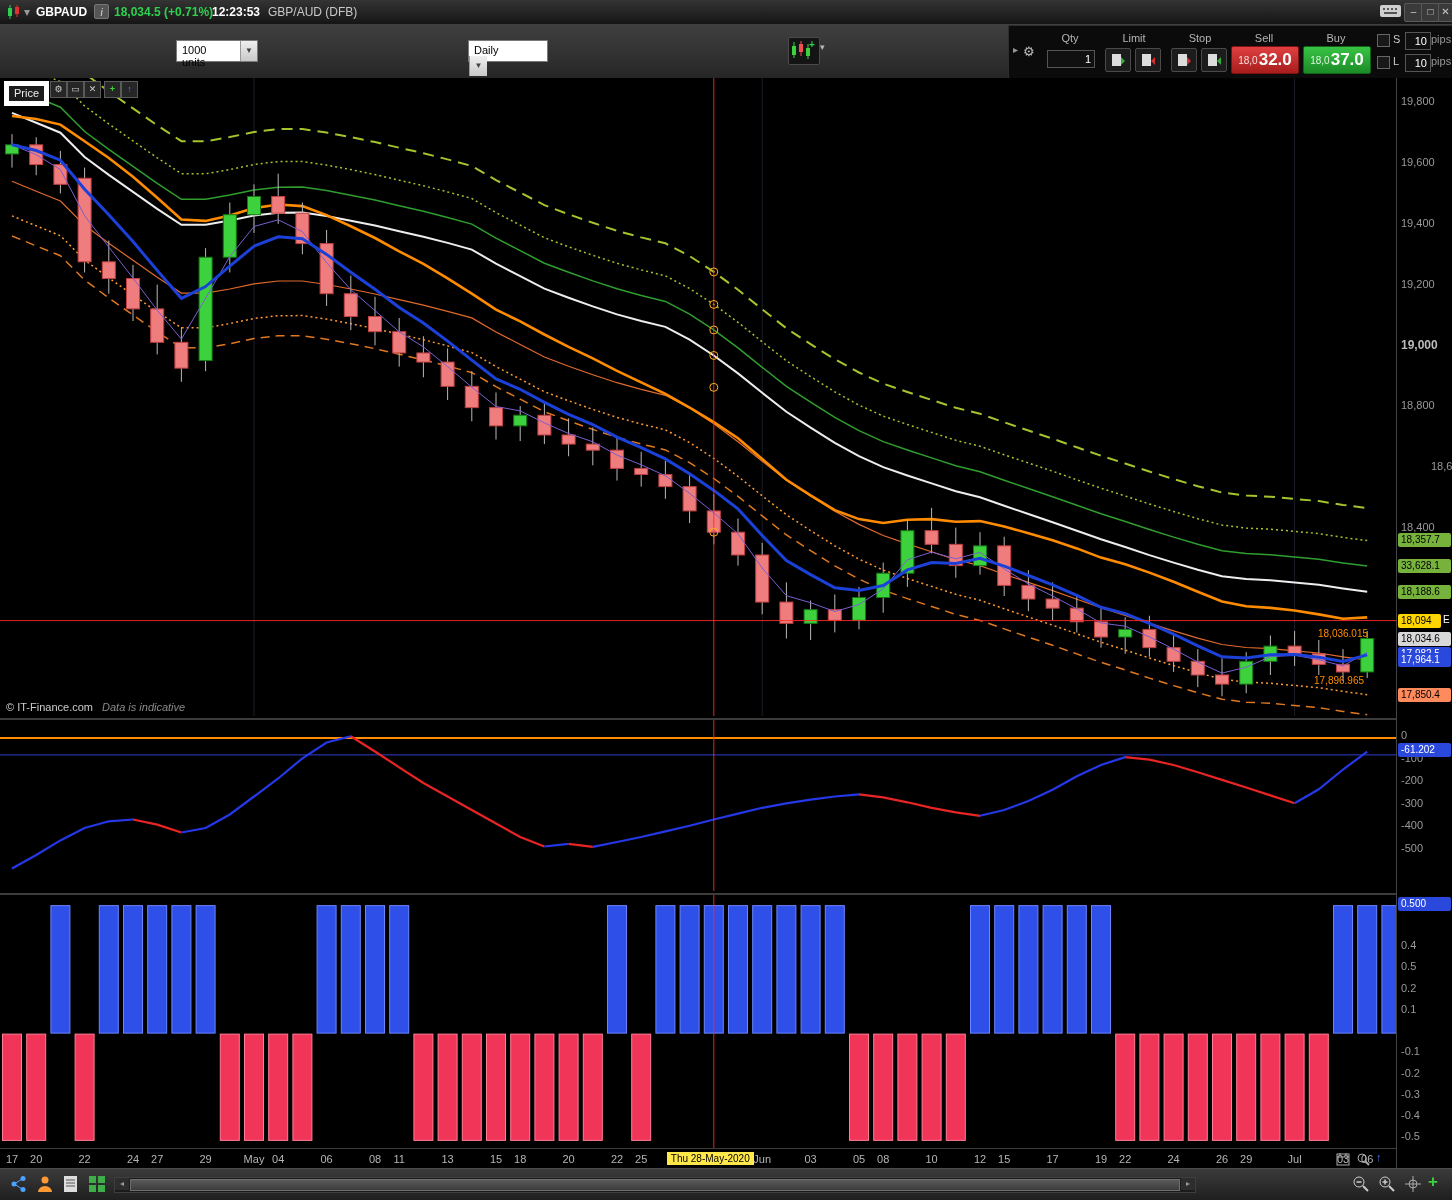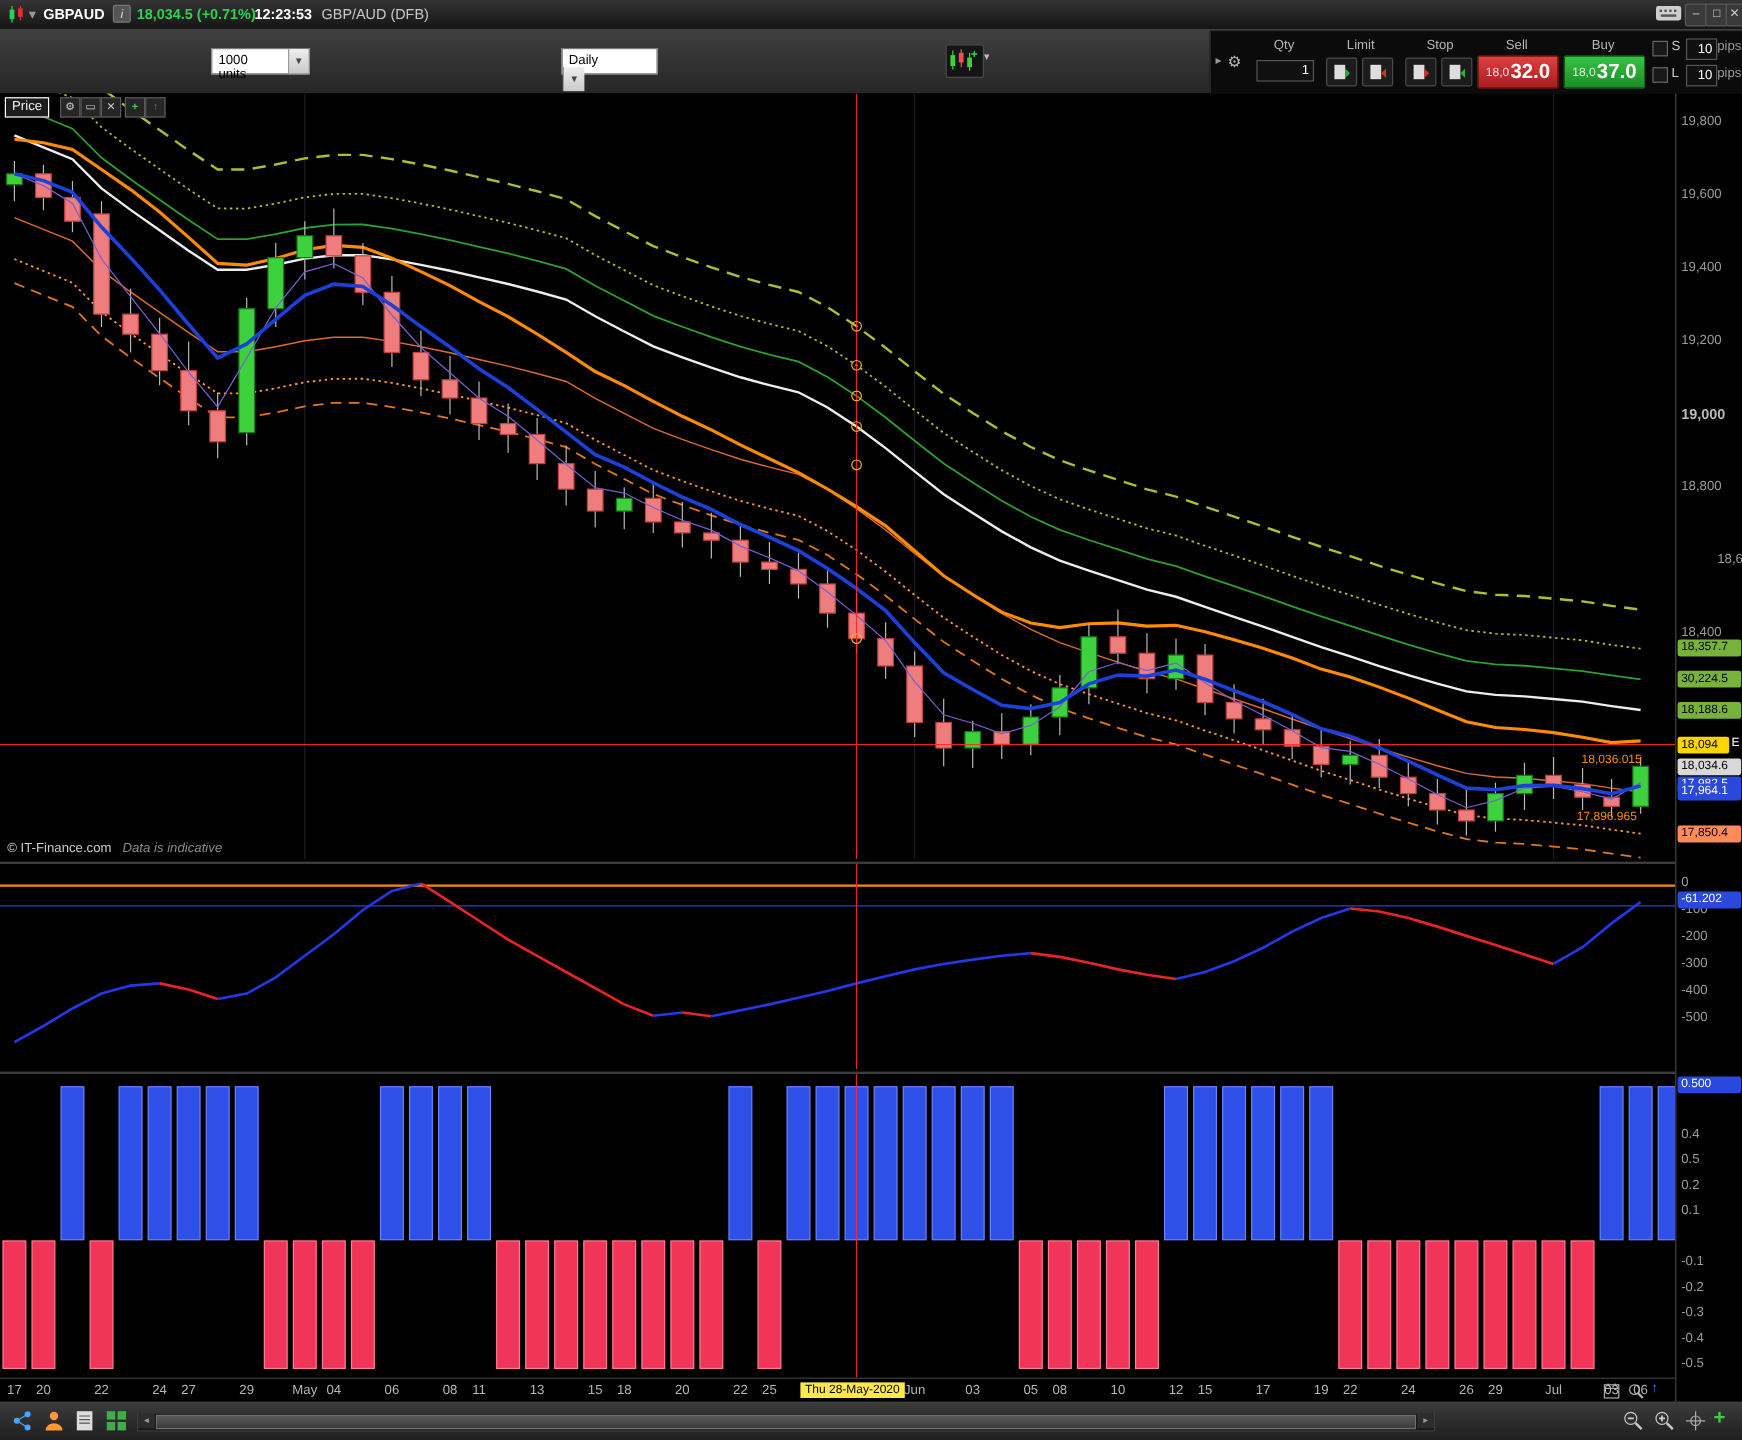--- a/index.html
+++ b/index.html
@@ -41,21 +41,21 @@
   #price-pane{top:0;height:638px;}
   #osc-pane{top:640px;height:171px;border-top:2px solid #3c3c3c;}
   #hist-pane{top:815px;height:255px;border-top:2px solid #3c3c3c;}
   #xaxis{position:absolute;left:0;top:1070px;width:1396px;height:20px;border-top:1px solid #3c3c3c;background:#000;}
   #right-axis{position:absolute;left:1396px;top:0;width:56px;height:1090px;background:#000;border-left:1px solid #444;}
   .ptick{position:absolute;left:4px;color:#999;font-size:11px;}
   .ptick.major{color:#bbb;font-weight:bold;font-size:12px;}
   .badge{position:absolute;left:1px;width:50px;height:14px;font-size:10px;line-height:14px;
          padding-left:3px;border-radius:2px;}
   .xtick{position:absolute;top:4px;width:34px;margin-left:-17px;text-align:center;color:#b5b5b5;font-size:11px;}
-  .pane-title{position:absolute;left:4px;top:3px;height:15px;background:#1d1d1d;border:1px solid #ffffff;
+  .pane-title{position:absolute;left:4px;top:3px;height:15px;background:#1d1d1d;border:5px solid #ffffff;
               color:#eee;font-size:11px;line-height:14px;padding:0 5px;}
   .mini-ico{position:absolute;top:3px;width:15px;height:15px;background:#262626;border:1px solid #5a5a5a;
             color:#ccc;font-size:9px;text-align:center;line-height:14px;}
   #copyright{position:absolute;left:6px;top:623px;font-size:11px;color:#ccc;}
   #copyright i{color:#8a8a8a;margin-left:6px;}
   .float-lbl{position:absolute;color:#ff8c00;font-size:10px;white-space:nowrap;}
   
   #statusbar{left:0;top:1168px;width:1452px;height:32px;background:linear-gradient(#3b3b3b,#1e1e1e);
              border-top:1px solid #4c4c4c;}
   .sb-ico{position:absolute;top:6px;width:18px;height:18px;}
@@ -494,21 +494,21 @@
     <div id="right-axis">
         <div class="ptick" style="top: 17.3048px;">19,800</div>
         <div class="ptick" style="top: 78.0667px;">19,600</div>
         <div class="ptick" style="top: 138.829px;">19,400</div>
         <div class="ptick" style="top: 199.59px;">19,200</div>
         <div class="ptick major" style="top: 260.352px;">19,000</div>
         <div class="ptick" style="top: 321.114px;">18,800</div>
         <div class="ptick" style="top: 381.876px; margin-left: 30px;">18,600</div>
         <div class="ptick" style="top: 442.638px;">18,400</div>
         <div class="badge" style="top: 455.489px; background: rgb(118, 178, 60); color: rgb(0, 0, 0);">18,357.7</div>
-        <div class="badge" style="top: 481.192px; background: rgb(118, 178, 60); color: rgb(0, 0, 0);">30,224.5</div>
+        <div class="badge" style="top: 481.192px; background: rgb(118, 178, 60); color: rgb(0, 0, 0);">33,628.1</div>
         <div class="badge" style="top: 506.863px; background: rgb(118, 178, 60); color: rgb(0, 0, 0);">18,188.6</div>
         <div class="badge" style="top: 535.604px; background: rgb(255, 213, 0); color: rgb(0, 0, 0); width: 40px;">18,094</div>
         <div style="position: absolute; left: 46px; top: 535.604px; color: rgb(255, 255, 255); font-size: 10px;">E</div>
         <div class="badge" style="top: 553.65px; background: rgb(216, 216, 216); color: rgb(0, 0, 0);">18,034.6</div>
         <div class="badge" style="top: 569.479px; background: rgb(43, 72, 221); color: rgb(255, 255, 255);">17,982.5</div>
         <div class="badge" style="top: 575.069px; background: rgb(43, 72, 221); color: rgb(255, 255, 255);">17,964.1</div>
         <div class="badge" style="top: 609.612px; background: rgb(255, 138, 92); color: rgb(0, 0, 0);">17,850.4</div>
         <div class="ptick" style="top: 651px;">0</div>
         <div class="ptick" style="top: 673.5px;">-100</div>
         <div class="ptick" style="top: 696px;">-200</div>

